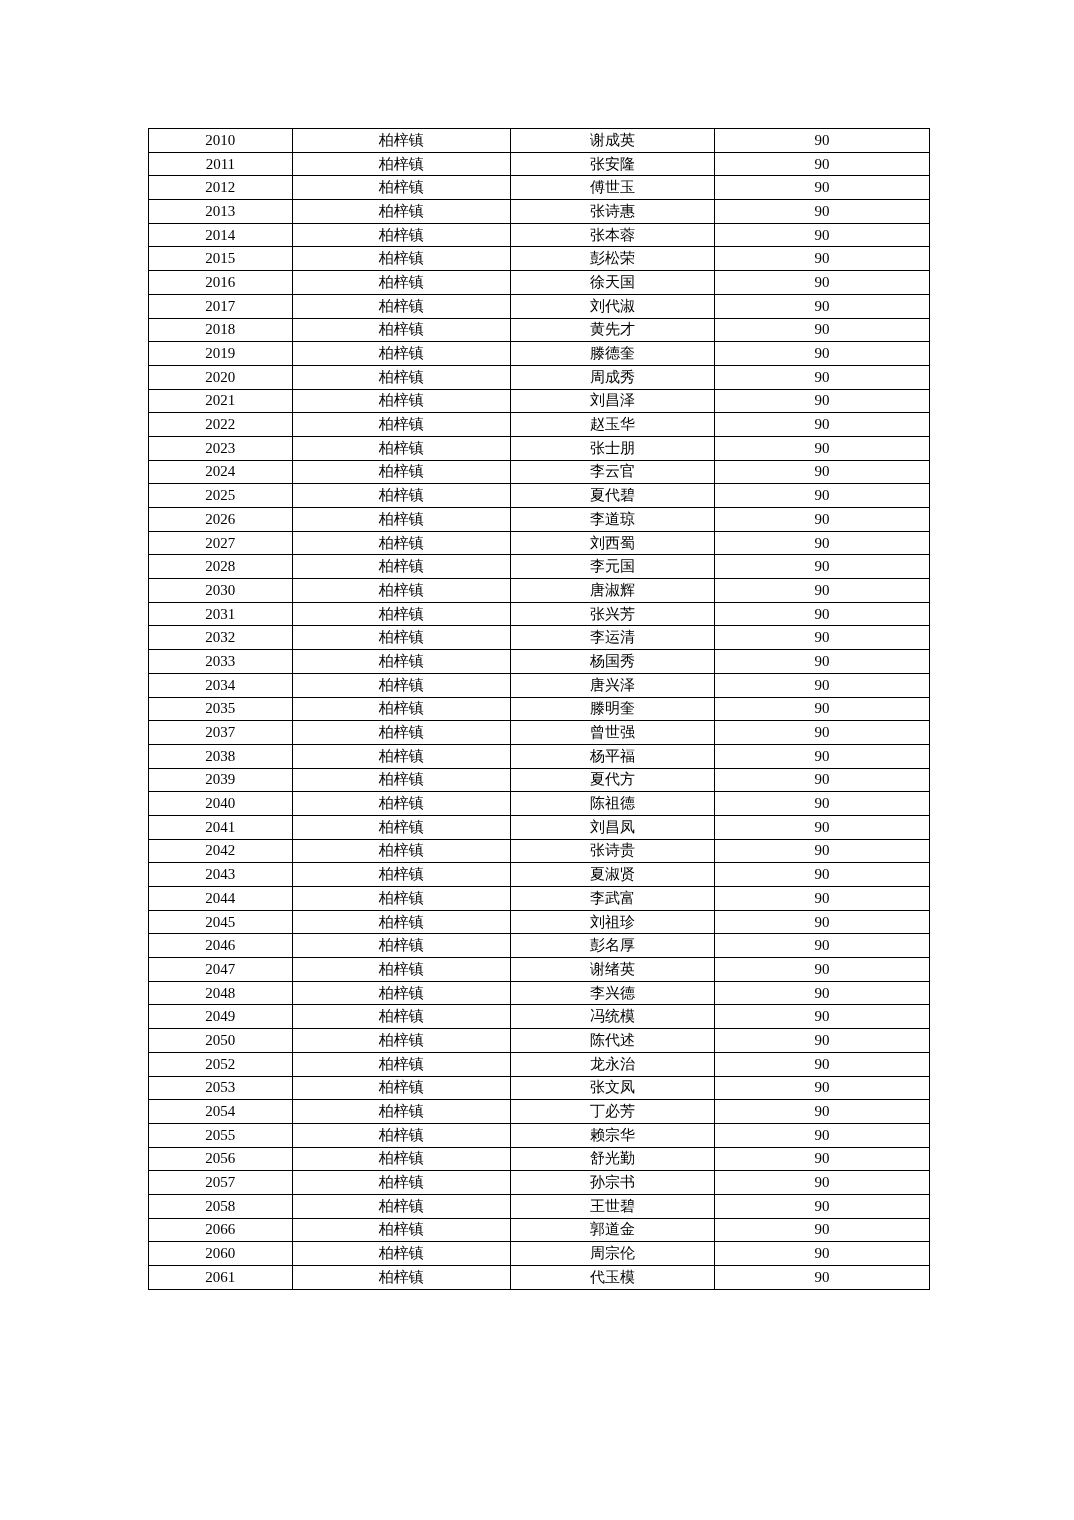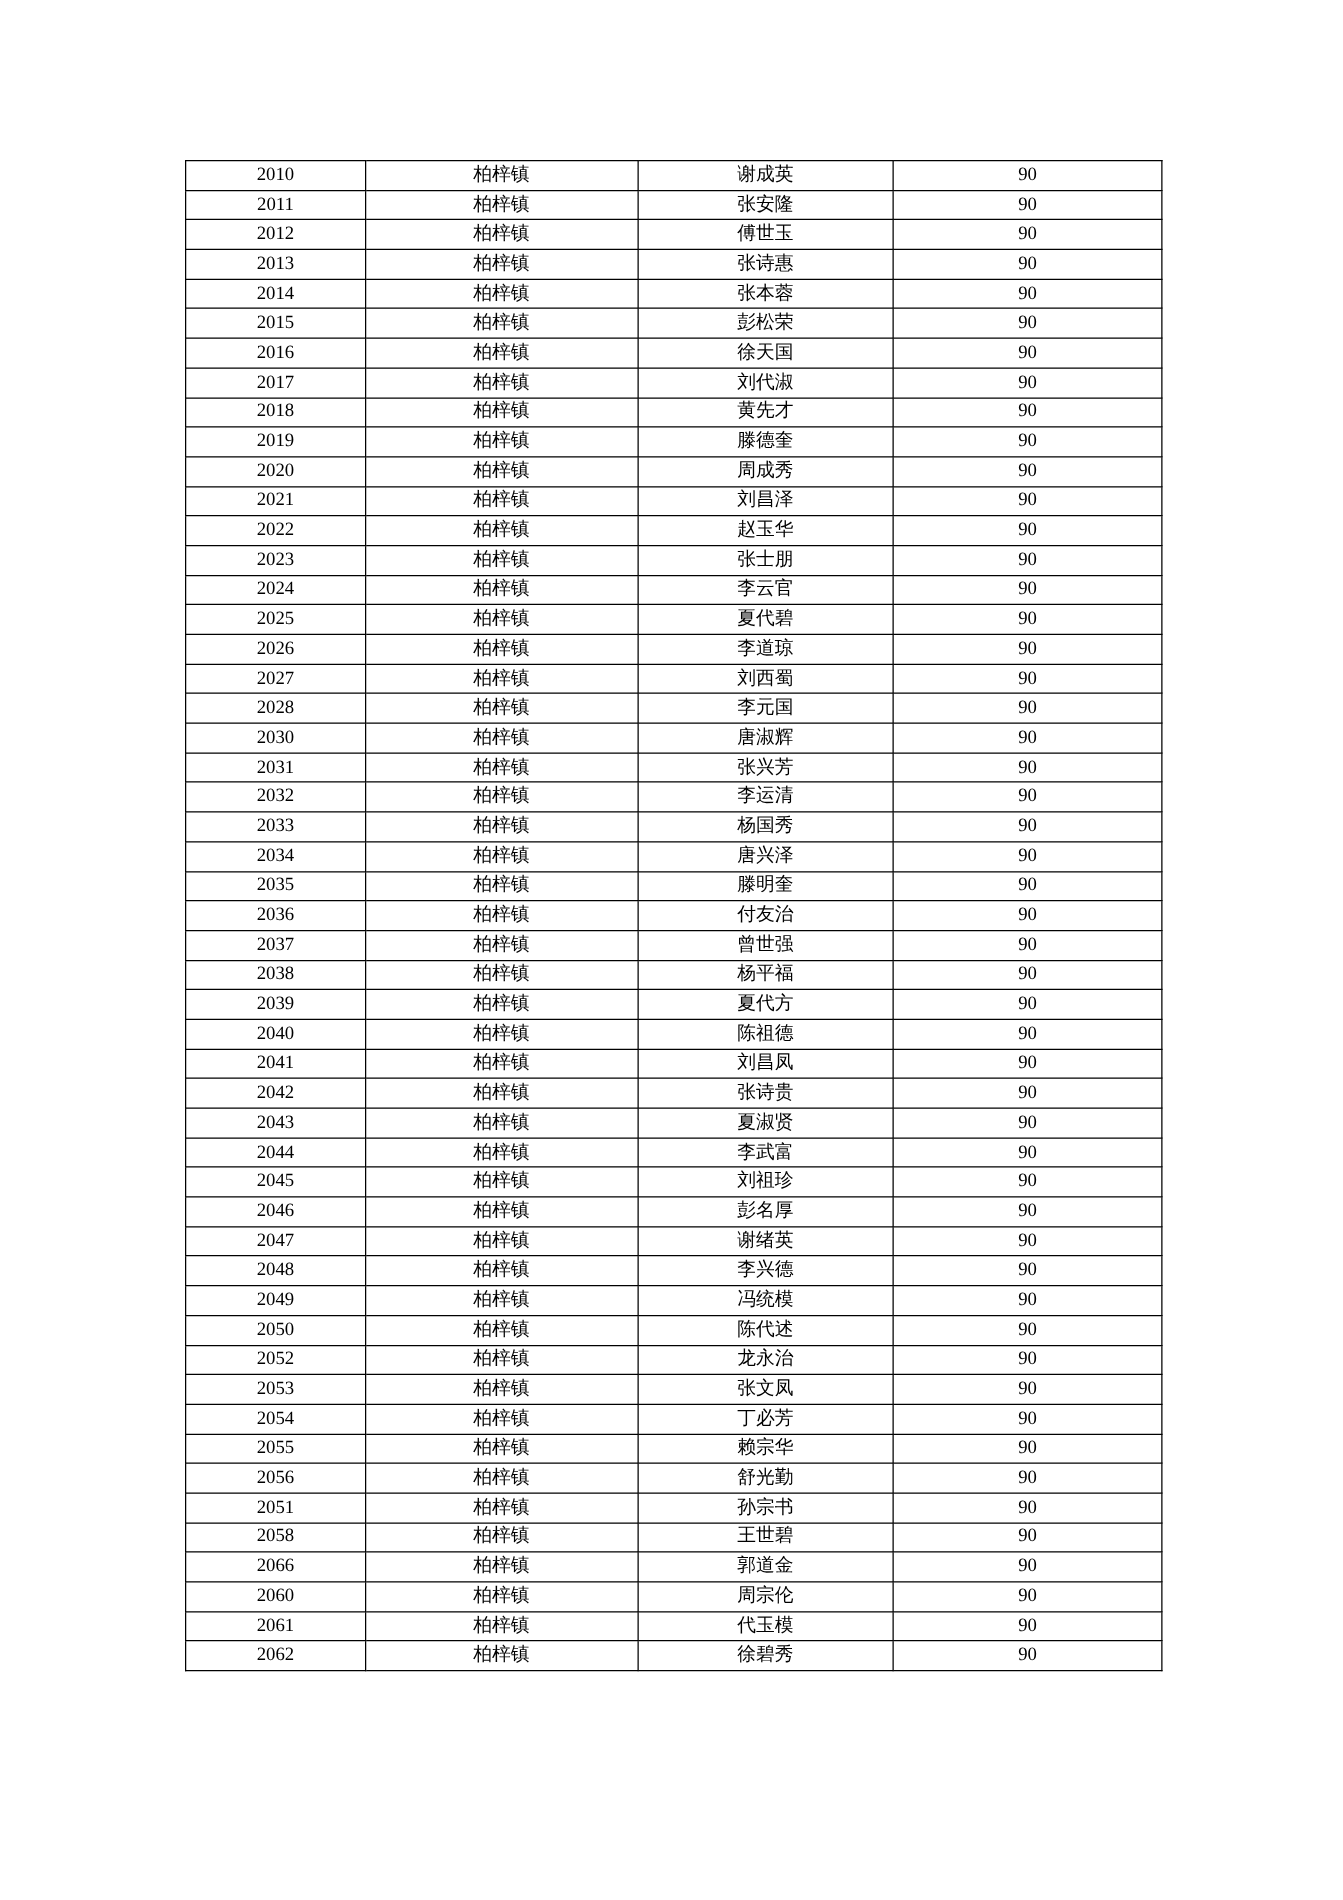--- a/index.html
+++ b/index.html
@@ -200,26 +200,20 @@
           <td>唐兴泽</td>
           <td>90</td>
         </tr>
         <tr>
           <td>2035</td>
           <td>柏梓镇</td>
           <td>滕明奎</td>
           <td>90</td>
         </tr>
         <tr>
-          <td>2036</td>
-          <td>柏梓镇</td>
-          <td>付友治</td>
-          <td>90</td>
-        </tr>
-        <tr>
           <td>2037</td>
           <td>柏梓镇</td>
           <td>曾世强</td>
           <td>90</td>
         </tr>
         <tr>
           <td>2038</td>
           <td>柏梓镇</td>
           <td>杨平福</td>
           <td>90</td>
@@ -320,21 +314,21 @@
           <td>赖宗华</td>
           <td>90</td>
         </tr>
         <tr>
           <td>2056</td>
           <td>柏梓镇</td>
           <td>舒光勤</td>
           <td>90</td>
         </tr>
         <tr>
-          <td>2051</td>
+          <td>2057</td>
           <td>柏梓镇</td>
           <td>孙宗书</td>
           <td>90</td>
         </tr>
         <tr>
           <td>2058</td>
           <td>柏梓镇</td>
           <td>王世碧</td>
           <td>90</td>
         </tr>
@@ -347,23 +341,17 @@
         <tr>
           <td>2060</td>
           <td>柏梓镇</td>
           <td>周宗伦</td>
           <td>90</td>
         </tr>
         <tr>
           <td>2061</td>
           <td>柏梓镇</td>
           <td>代玉模</td>
-          <td>90</td>
-        </tr>
-        <tr>
-          <td>2062</td>
-          <td>柏梓镇</td>
-          <td>徐碧秀</td>
           <td>90</td>
         </tr>
       </tbody>
   </table>
 </div>
 
 </body></html>

